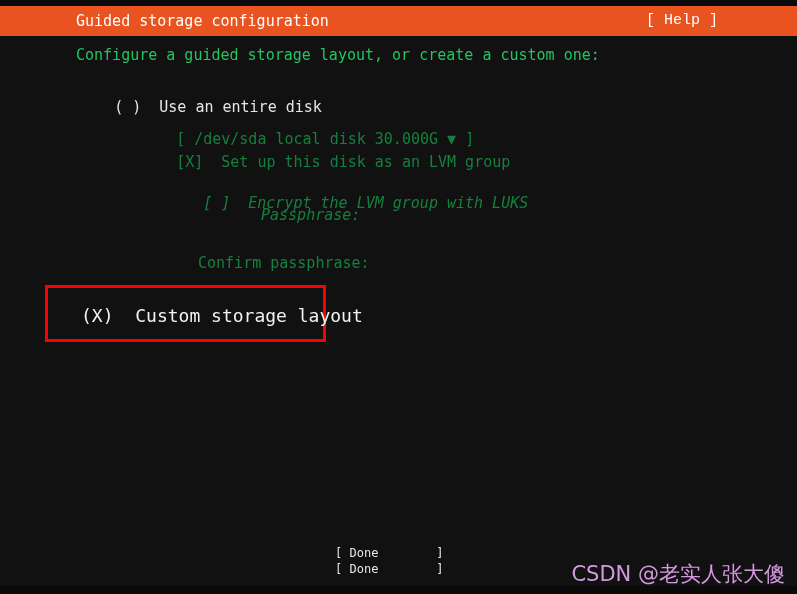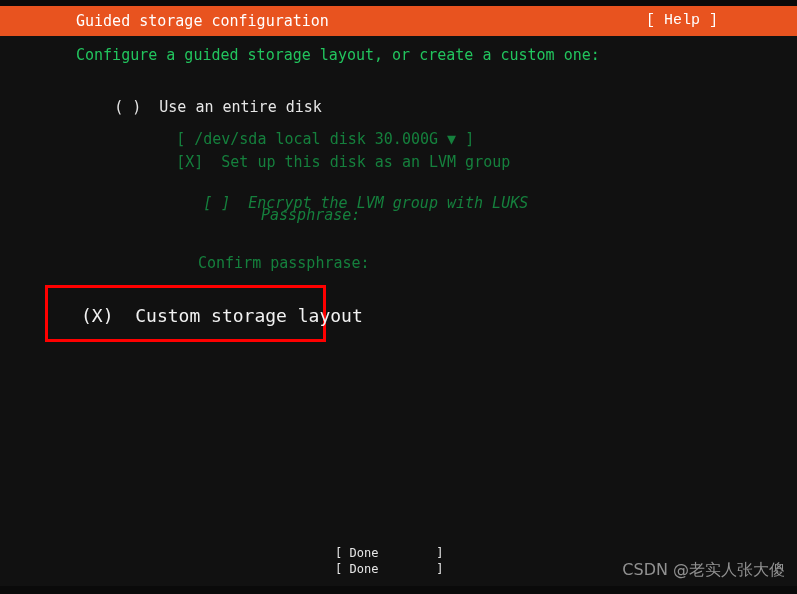--- a/index.html
+++ b/index.html
@@ -100,22 +100,22 @@
     color: #e6e6e6;
     cursor: pointer;
   }
 
   
   #watermark {
     position: absolute;
     right: 12px;
     top: 560px;
     font-family: "DejaVu Sans", "Liberation Sans", sans-serif;
-    font-size: 16px;
-    color: #a3a3a3;
+    font-size: 21px;
+    color: #f0abfc;
     white-space: pre;
     opacity: 0.88;
   }
 </style>
 </head>
 <body>
 
 <div id="screen">
 
   <div class="edge-strip top"></div>

